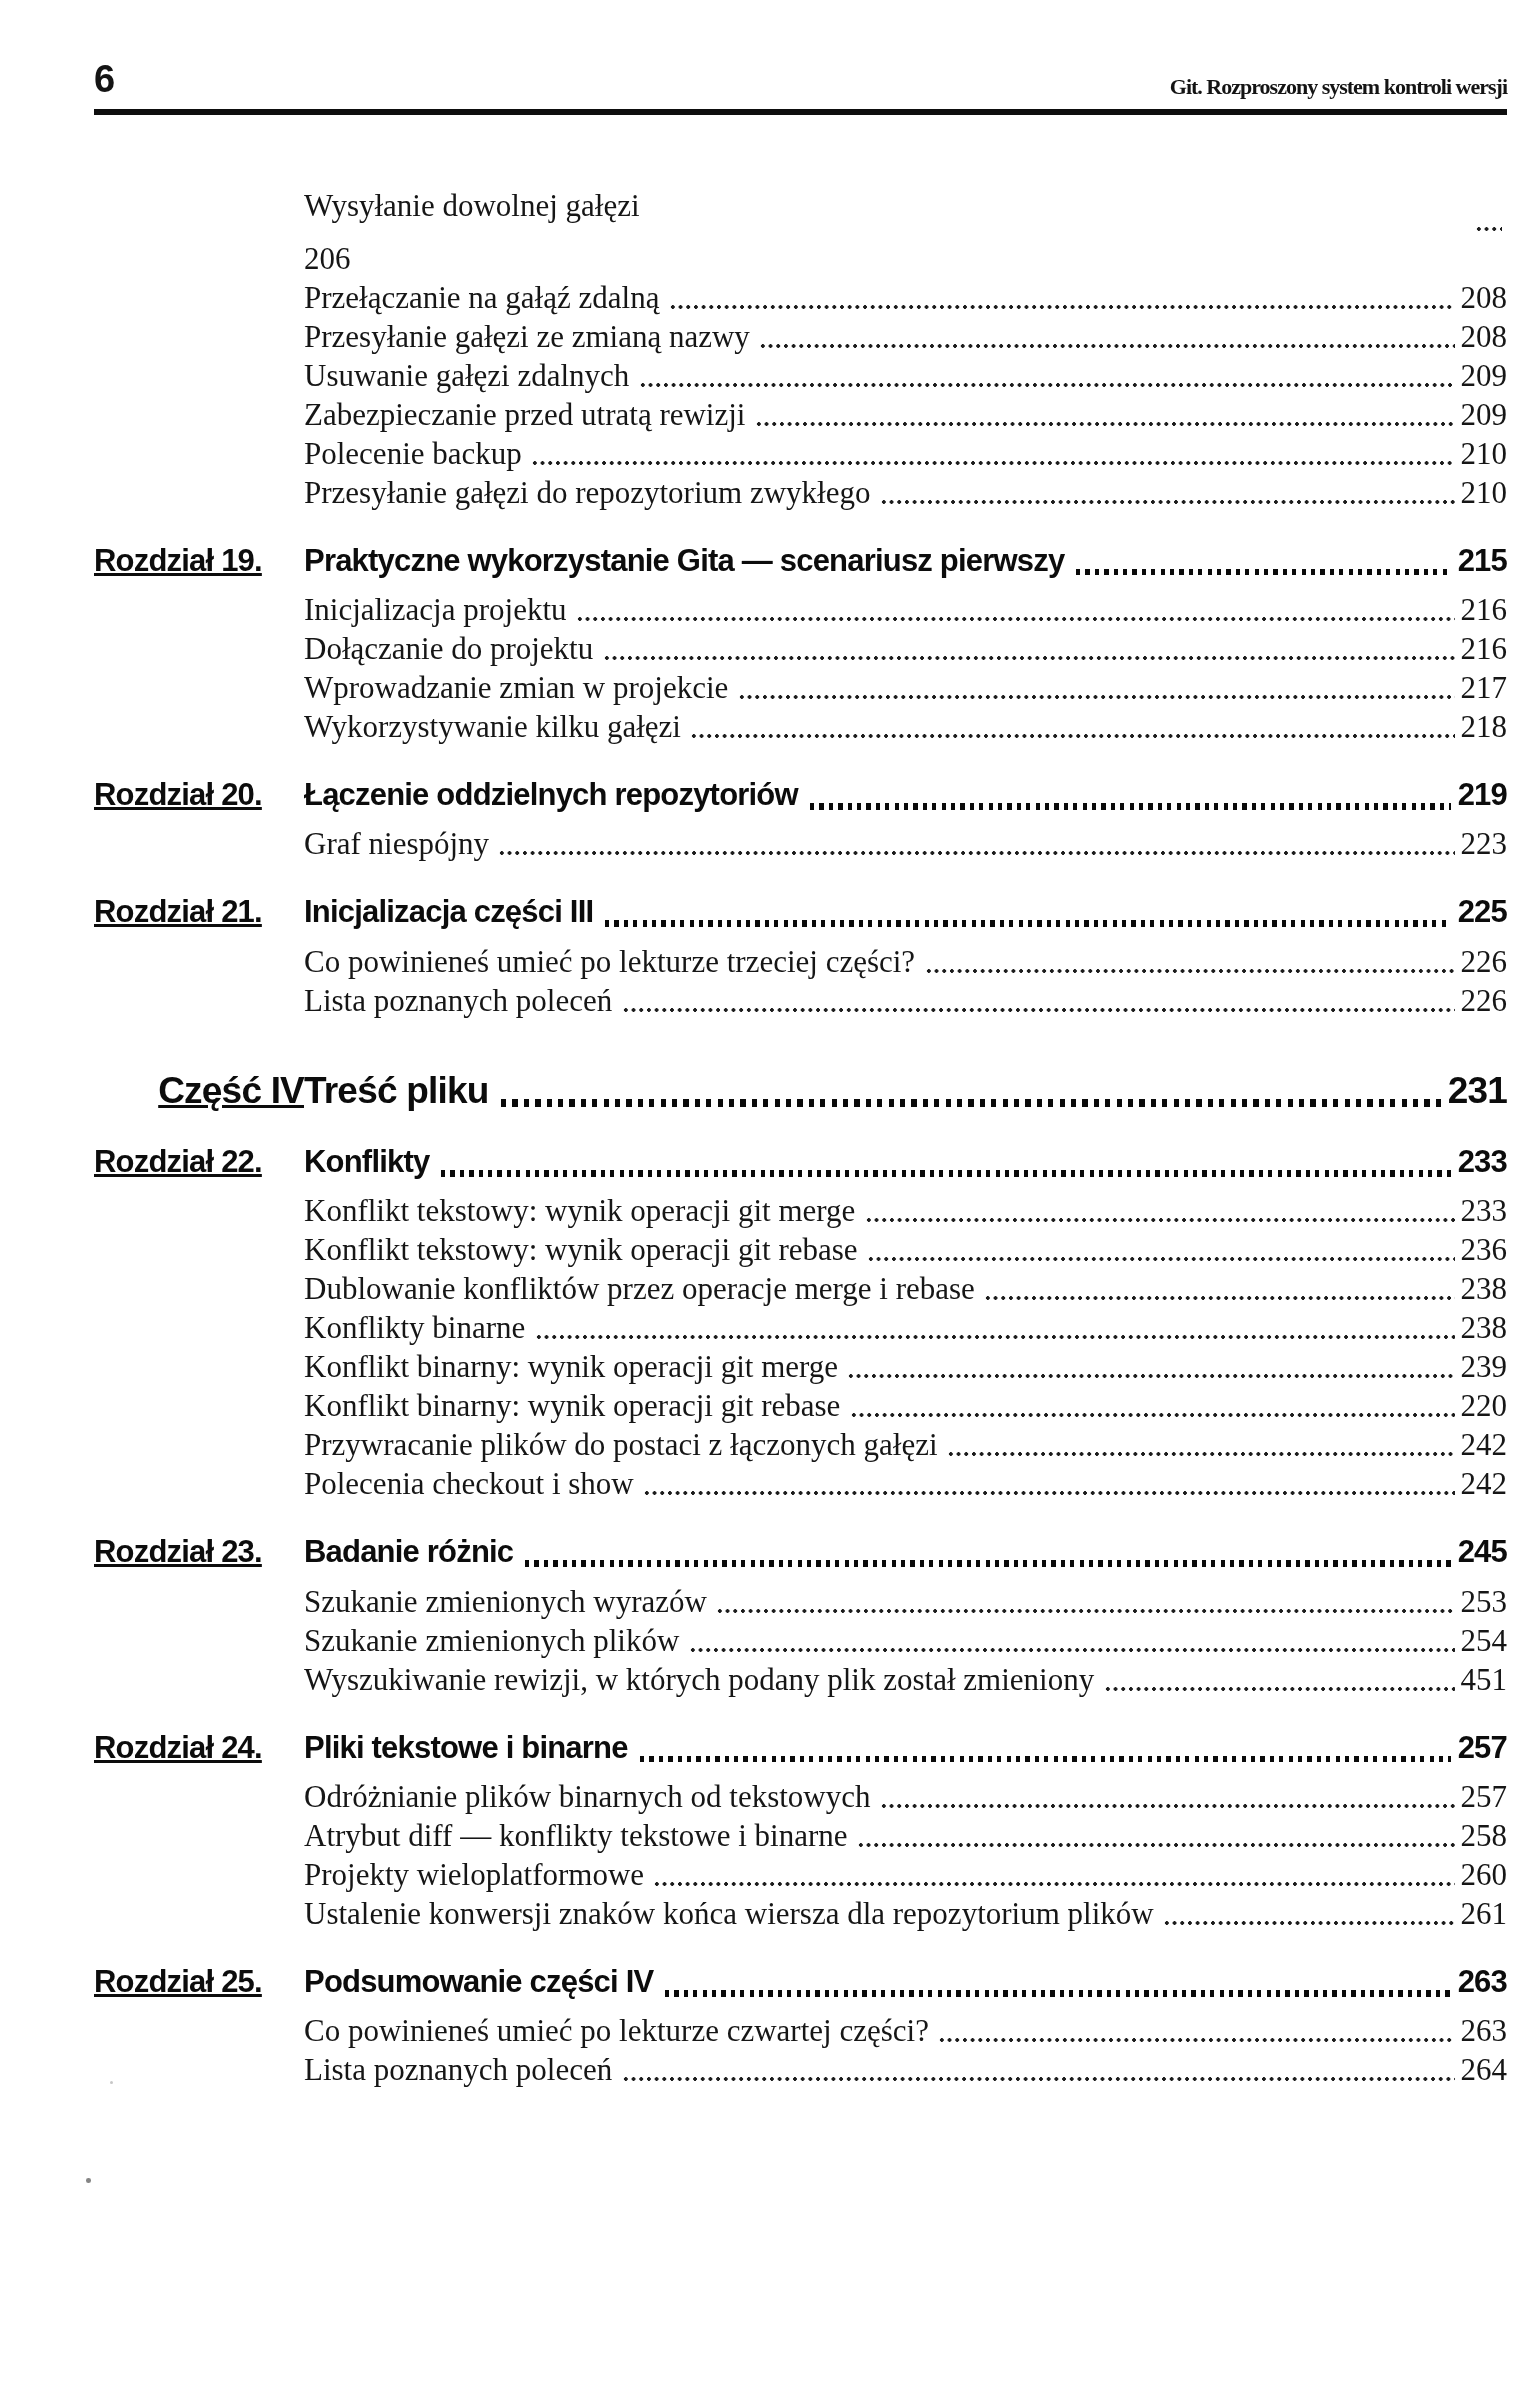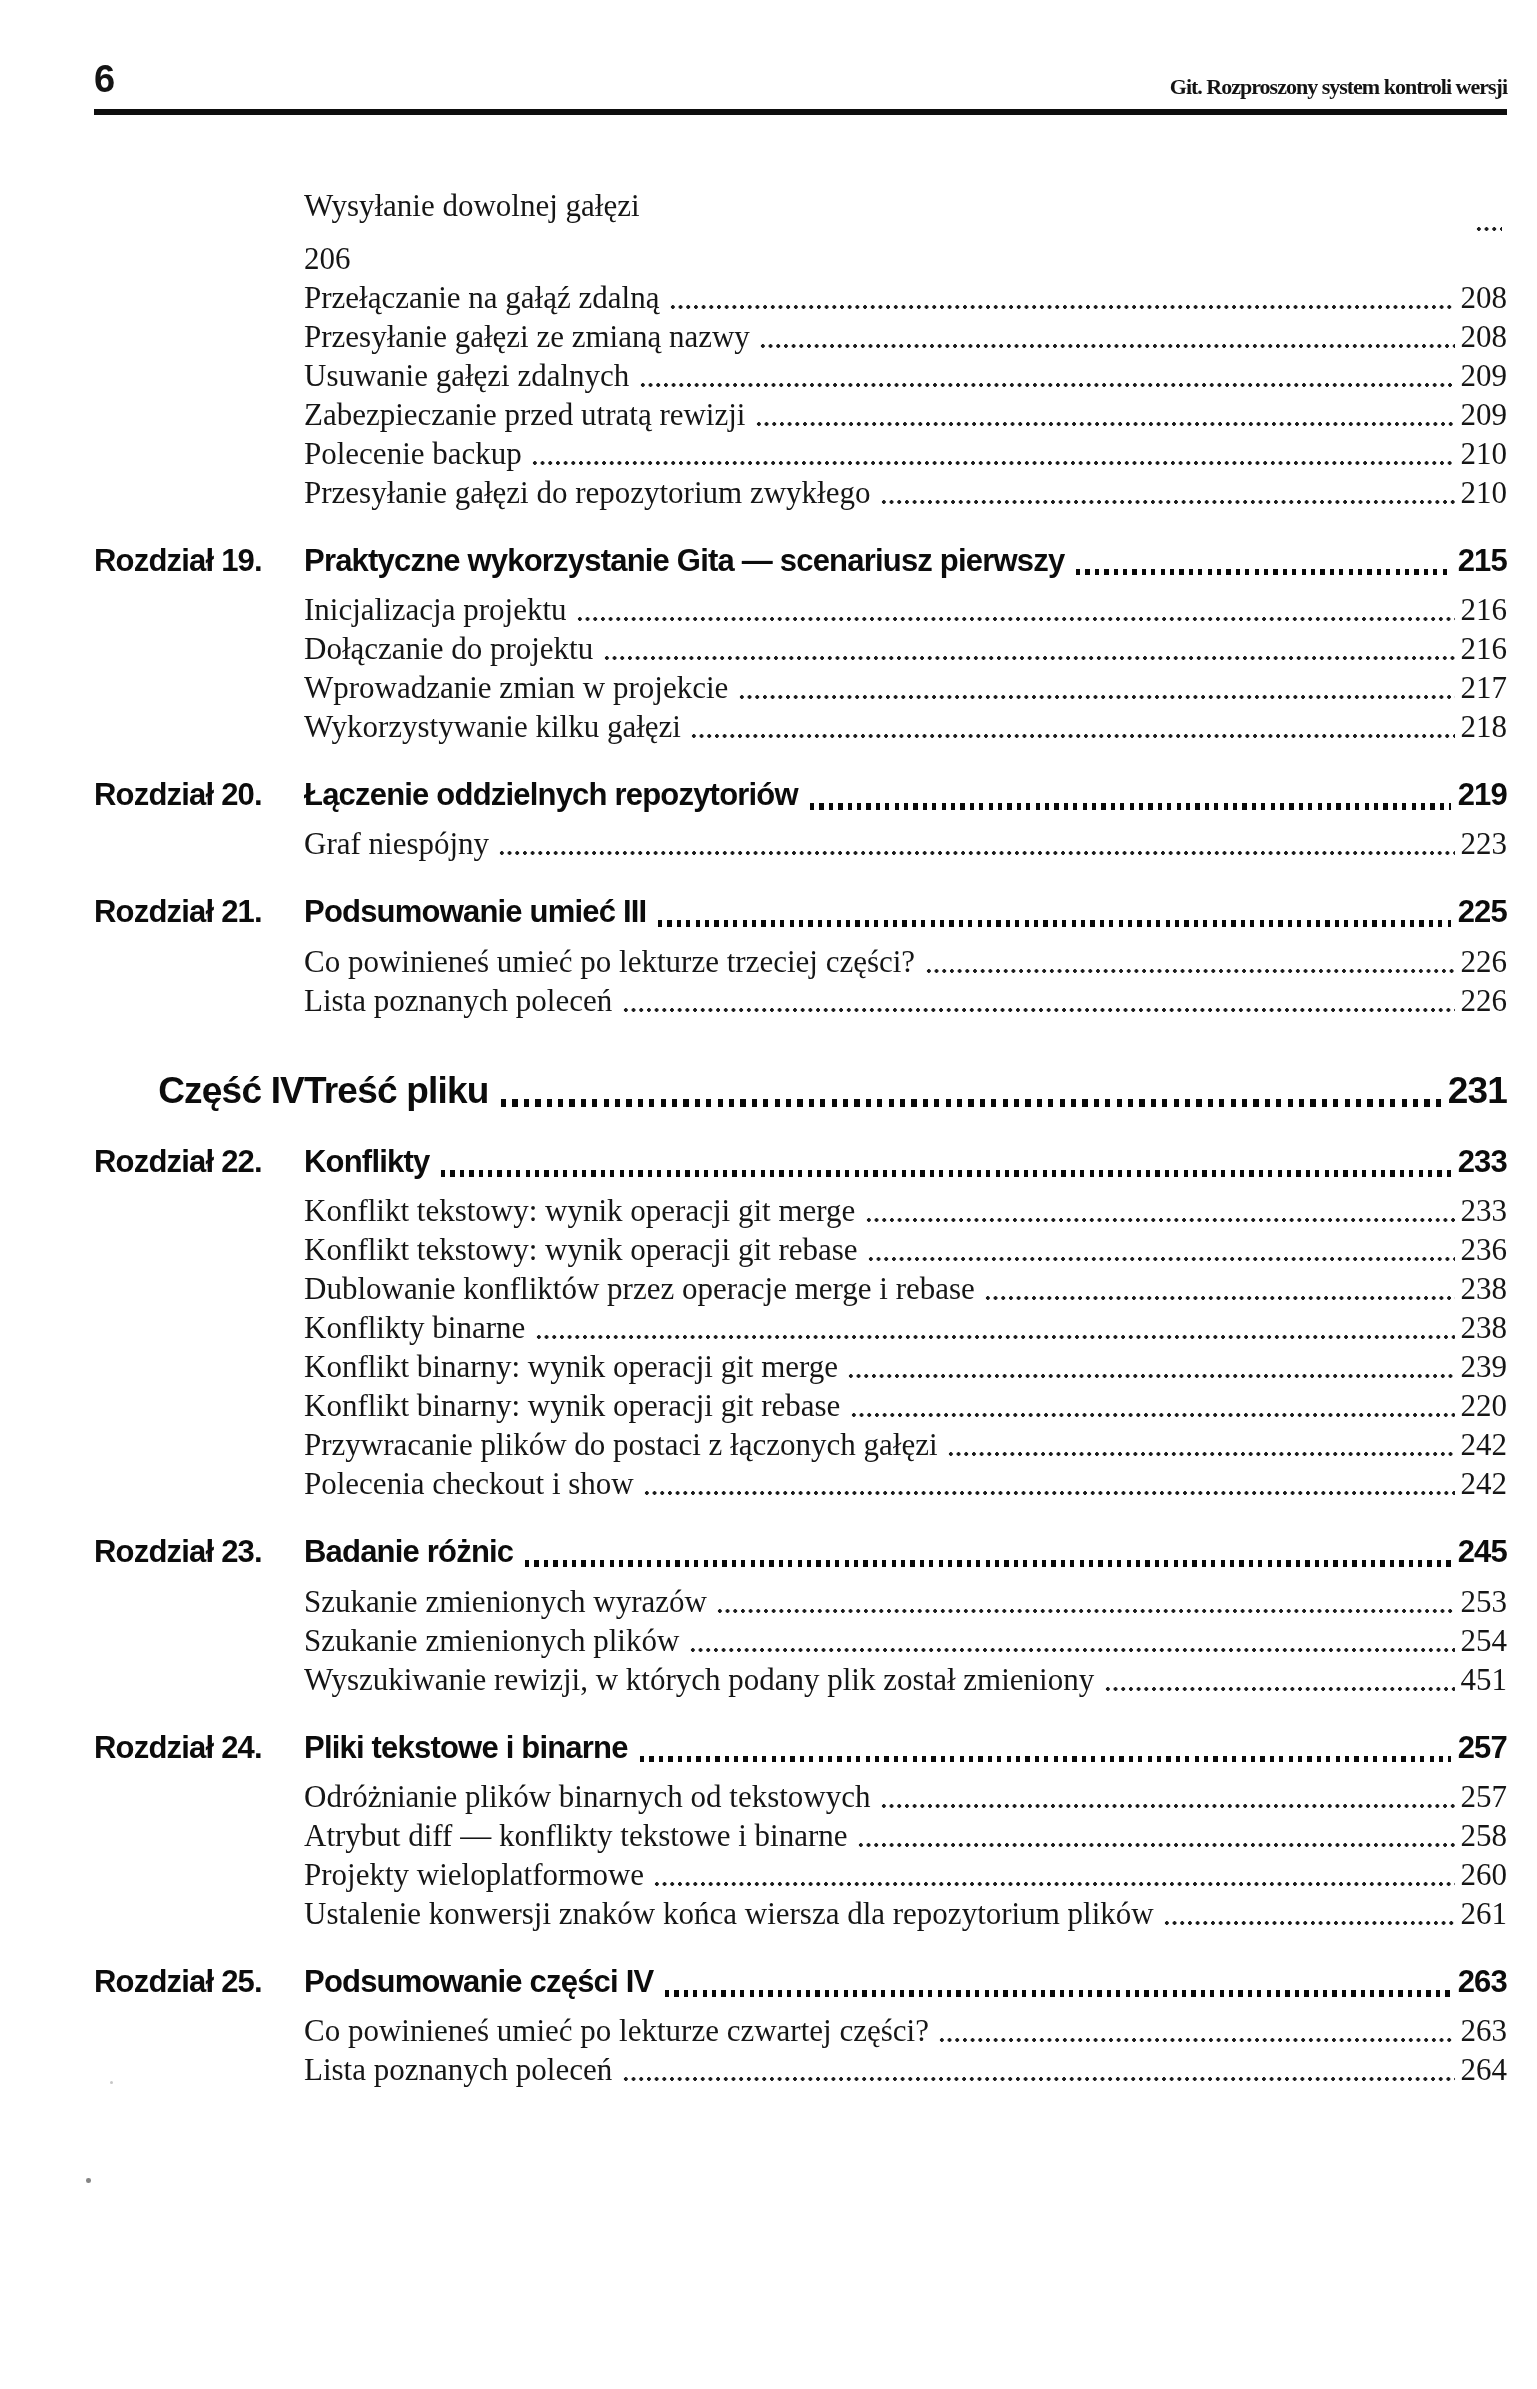--- a/index.html
+++ b/index.html
@@ -76,20 +76,21 @@
     font-size: 31px;
     line-height: 40px;
     margin-top: 29px;
     margin-bottom: 9.4px;
     color: #0c0c0c;
   }
   .heading-label {
     flex: 0 0 auto;
     min-width: 210px;
     white-space: nowrap;
+    text-decoration: underline;
   }
   .heading-title { flex: 0 0 auto; white-space: nowrap; }
   .heading-page  { flex: 0 0 auto; }
 
   .leader-bold {
     height: 6.7px;
     margin: 0 6.7px 5.3px 12px;
     background-image: none;
     background: repeating-linear-gradient(90deg, #0a0a0a 0 4.3px, rgba(0,0,0,0) 4.3px 9.4px);
   }
@@ -189,21 +190,21 @@
           <span class="leader leader-bold"></span>
           <span class="heading-page">219</span>
         </div>
         <div class="entry-row">
           <span class="entry-title">Graf niespójny</span>
           <span class="leader"></span>
           <span class="entry-page">223</span>
         </div>
         <div class="heading-row">
           <span class="heading-label">Rozdział 21.</span>
-          <span class="heading-title">Podsumowanie umieć III</span>
+          <span class="heading-title">Inicjalizacja części III</span>
           <span class="leader leader-bold"></span>
           <span class="heading-page">225</span>
         </div>
         <div class="entry-row">
           <span class="entry-title">Co powinieneś umieć po lekturze trzeciej części?</span>
           <span class="leader"></span>
           <span class="entry-page">226</span>
         </div>
         <div class="entry-row">
           <span class="entry-title">Lista poznanych poleceń</span>

